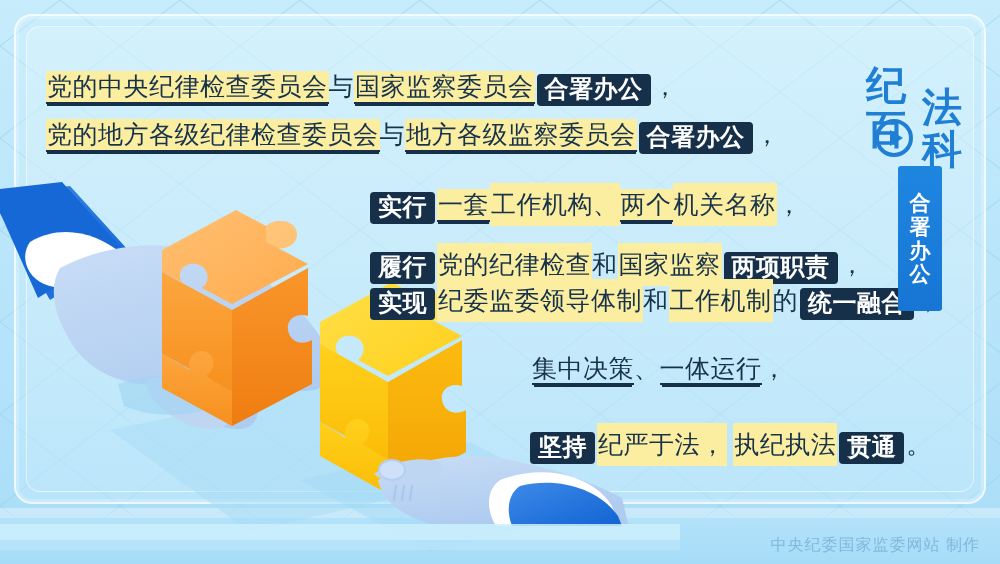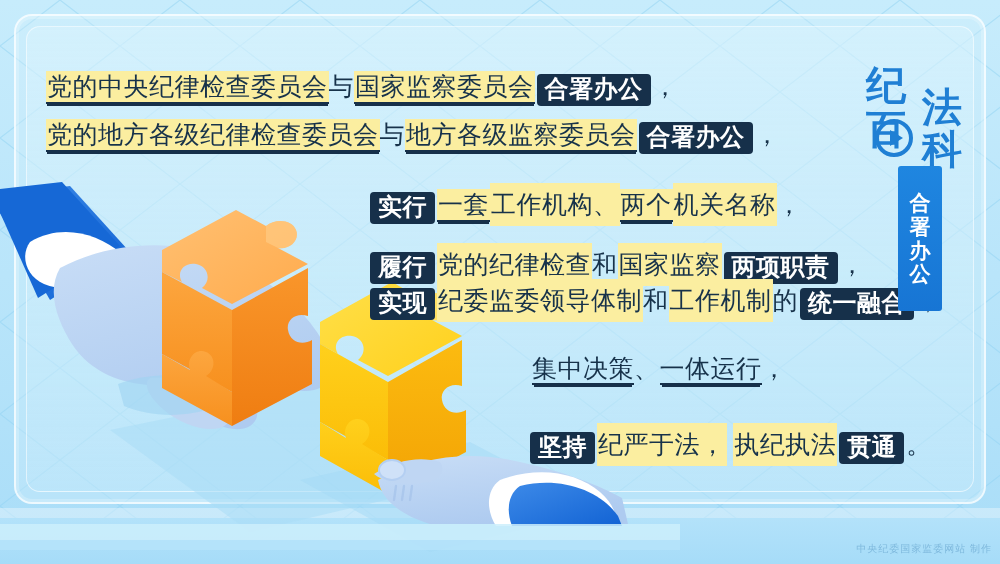--- a/index.html
+++ b/index.html
@@ -60,21 +60,21 @@
   .banner{
     position:absolute;left:898px;top:166px;width:44px;height:145px;
     background:linear-gradient(180deg,#1f86e0,#1775d4);
     border-radius:3px;
     display:flex;flex-direction:column;align-items:center;justify-content:center;
   }
   .banner span{color:#fff;font-size:21px;font-weight:bold;line-height:1.12;
     font-family:"Liberation Sans","DejaVu Sans",sans-serif;}
 
   .credit{
-    position:absolute;right:8px;bottom:8px;color:#7fb9dd;font-size:10px;
+    position:absolute;right:20px;bottom:8px;color:#7fb9dd;font-size:16px;
     letter-spacing:1px;font-family:"Liberation Sans","DejaVu Sans",sans-serif;
   }
 </style>
 </head>
 <body>
 
 <div id="stage">
 
   <svg class="lattice" width="1000" height="564" viewBox="0 0 1000 564">
     <defs>

